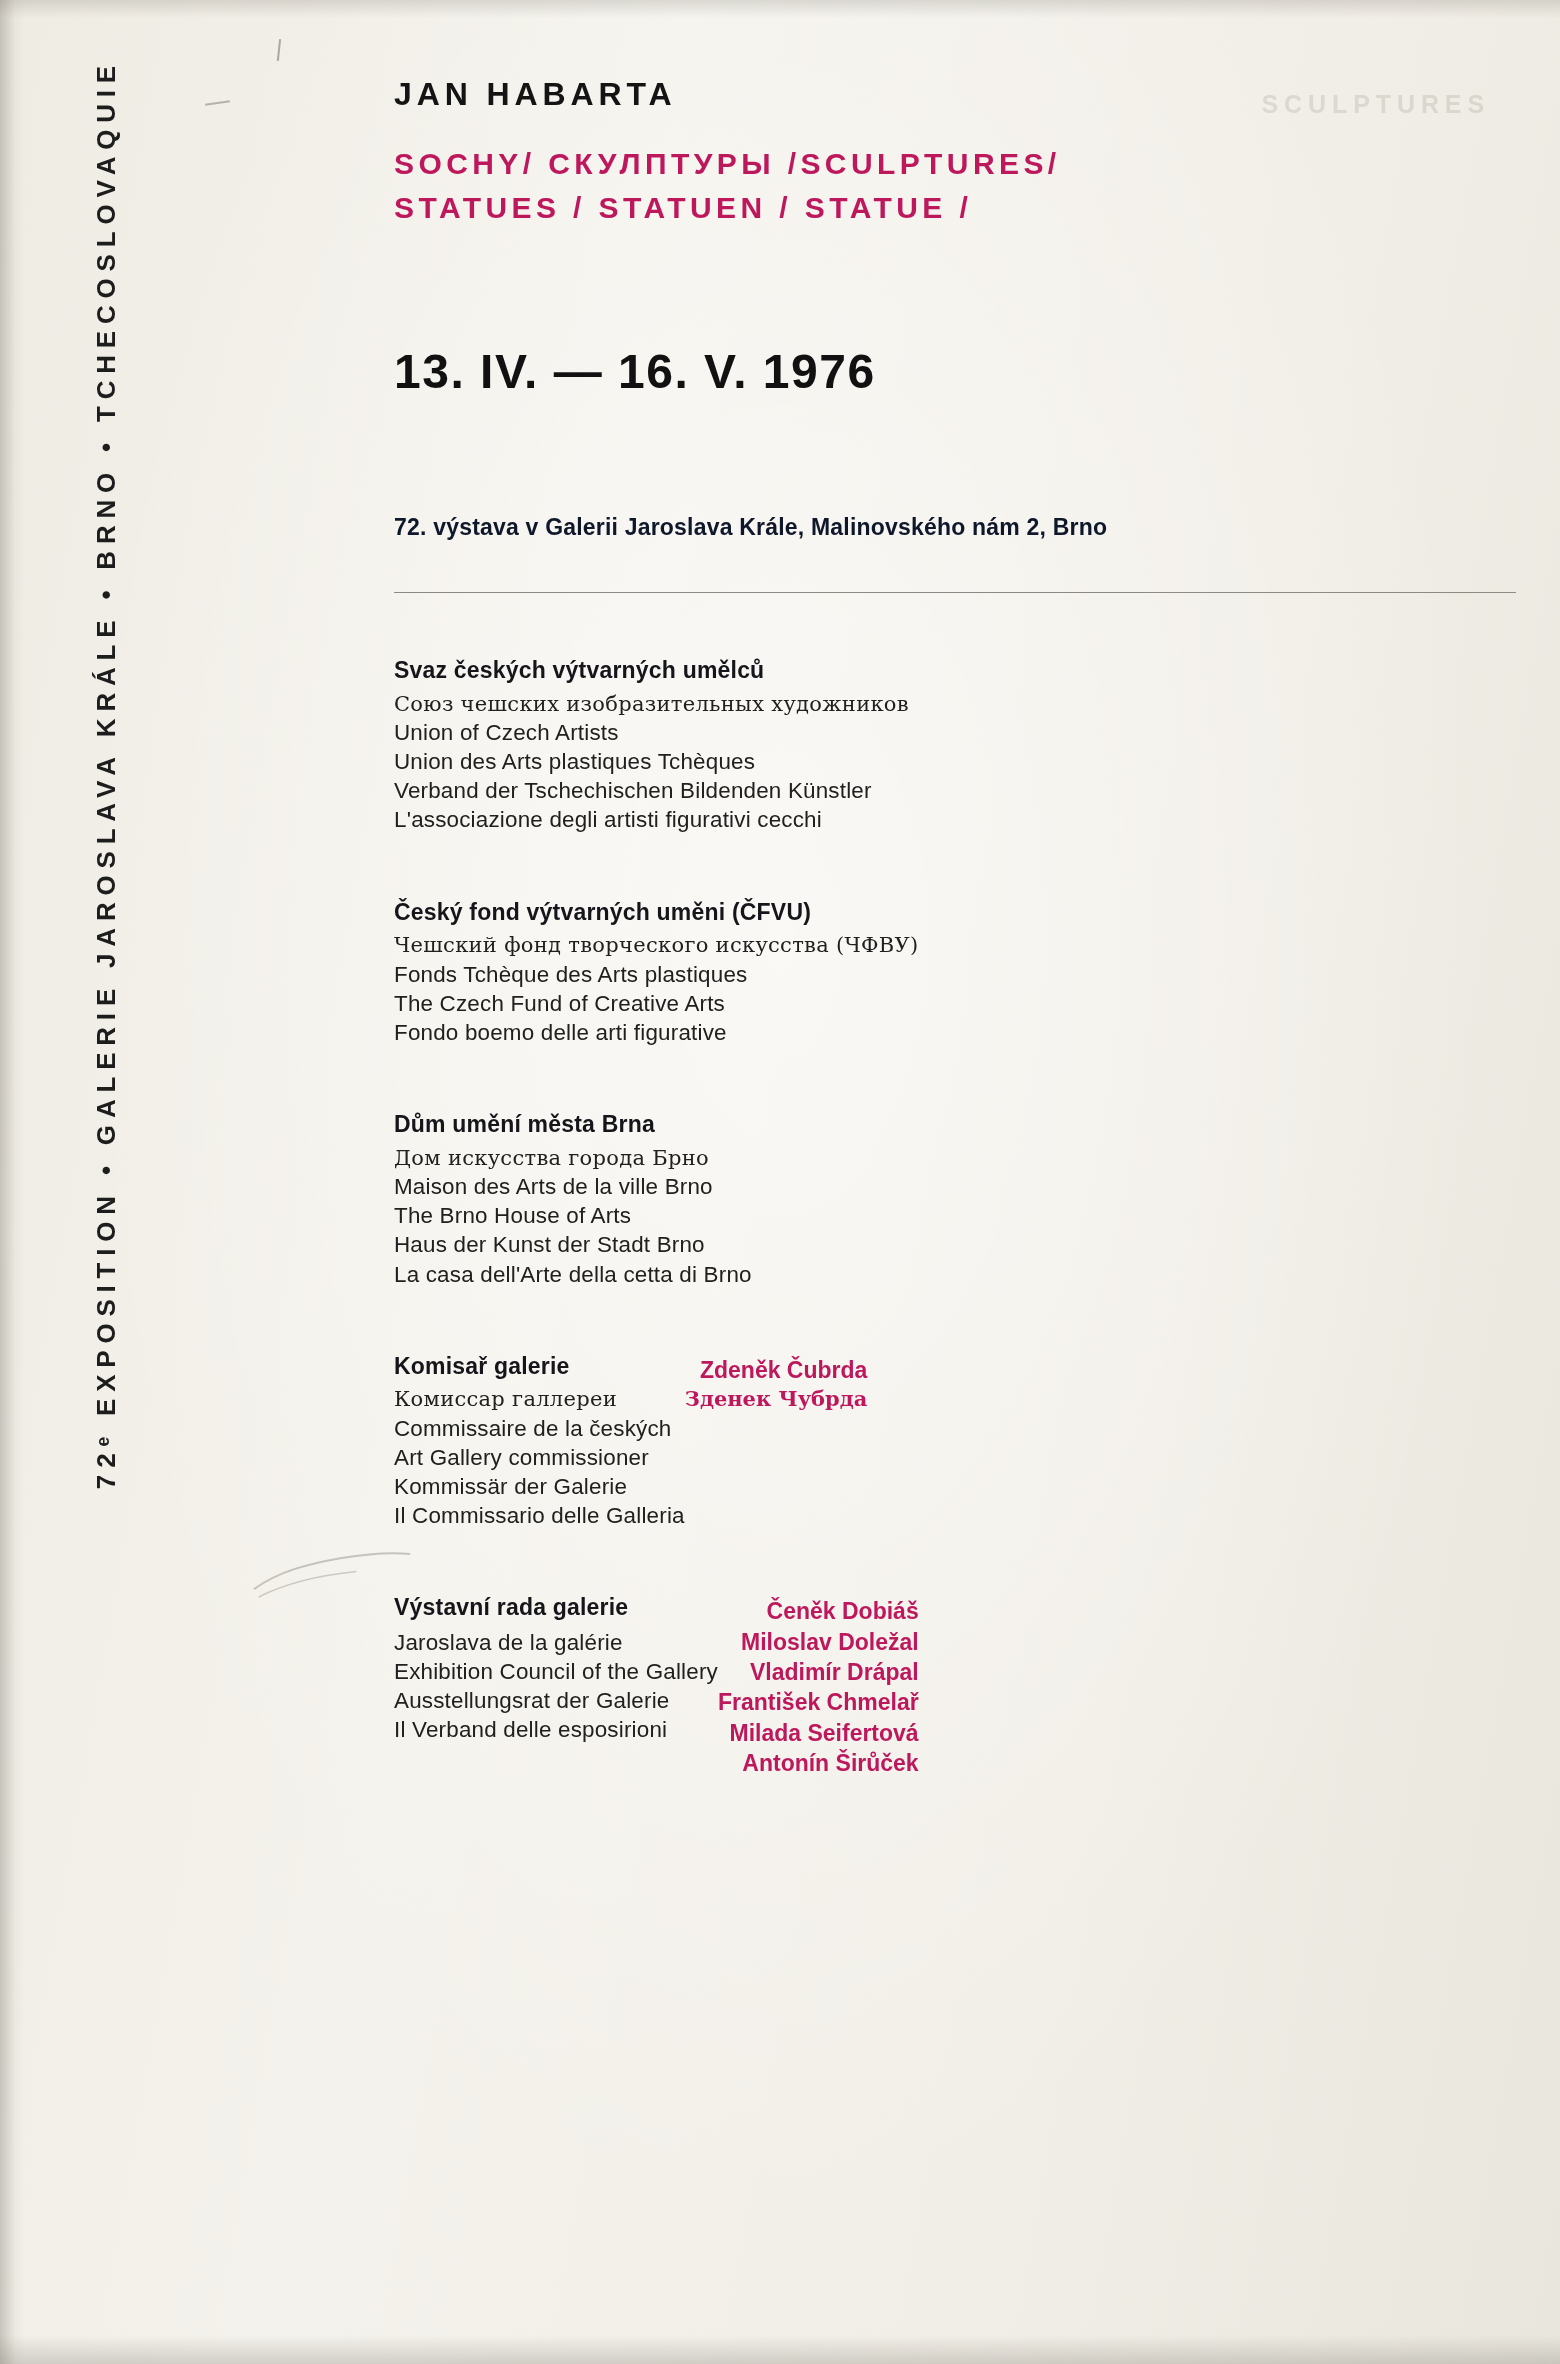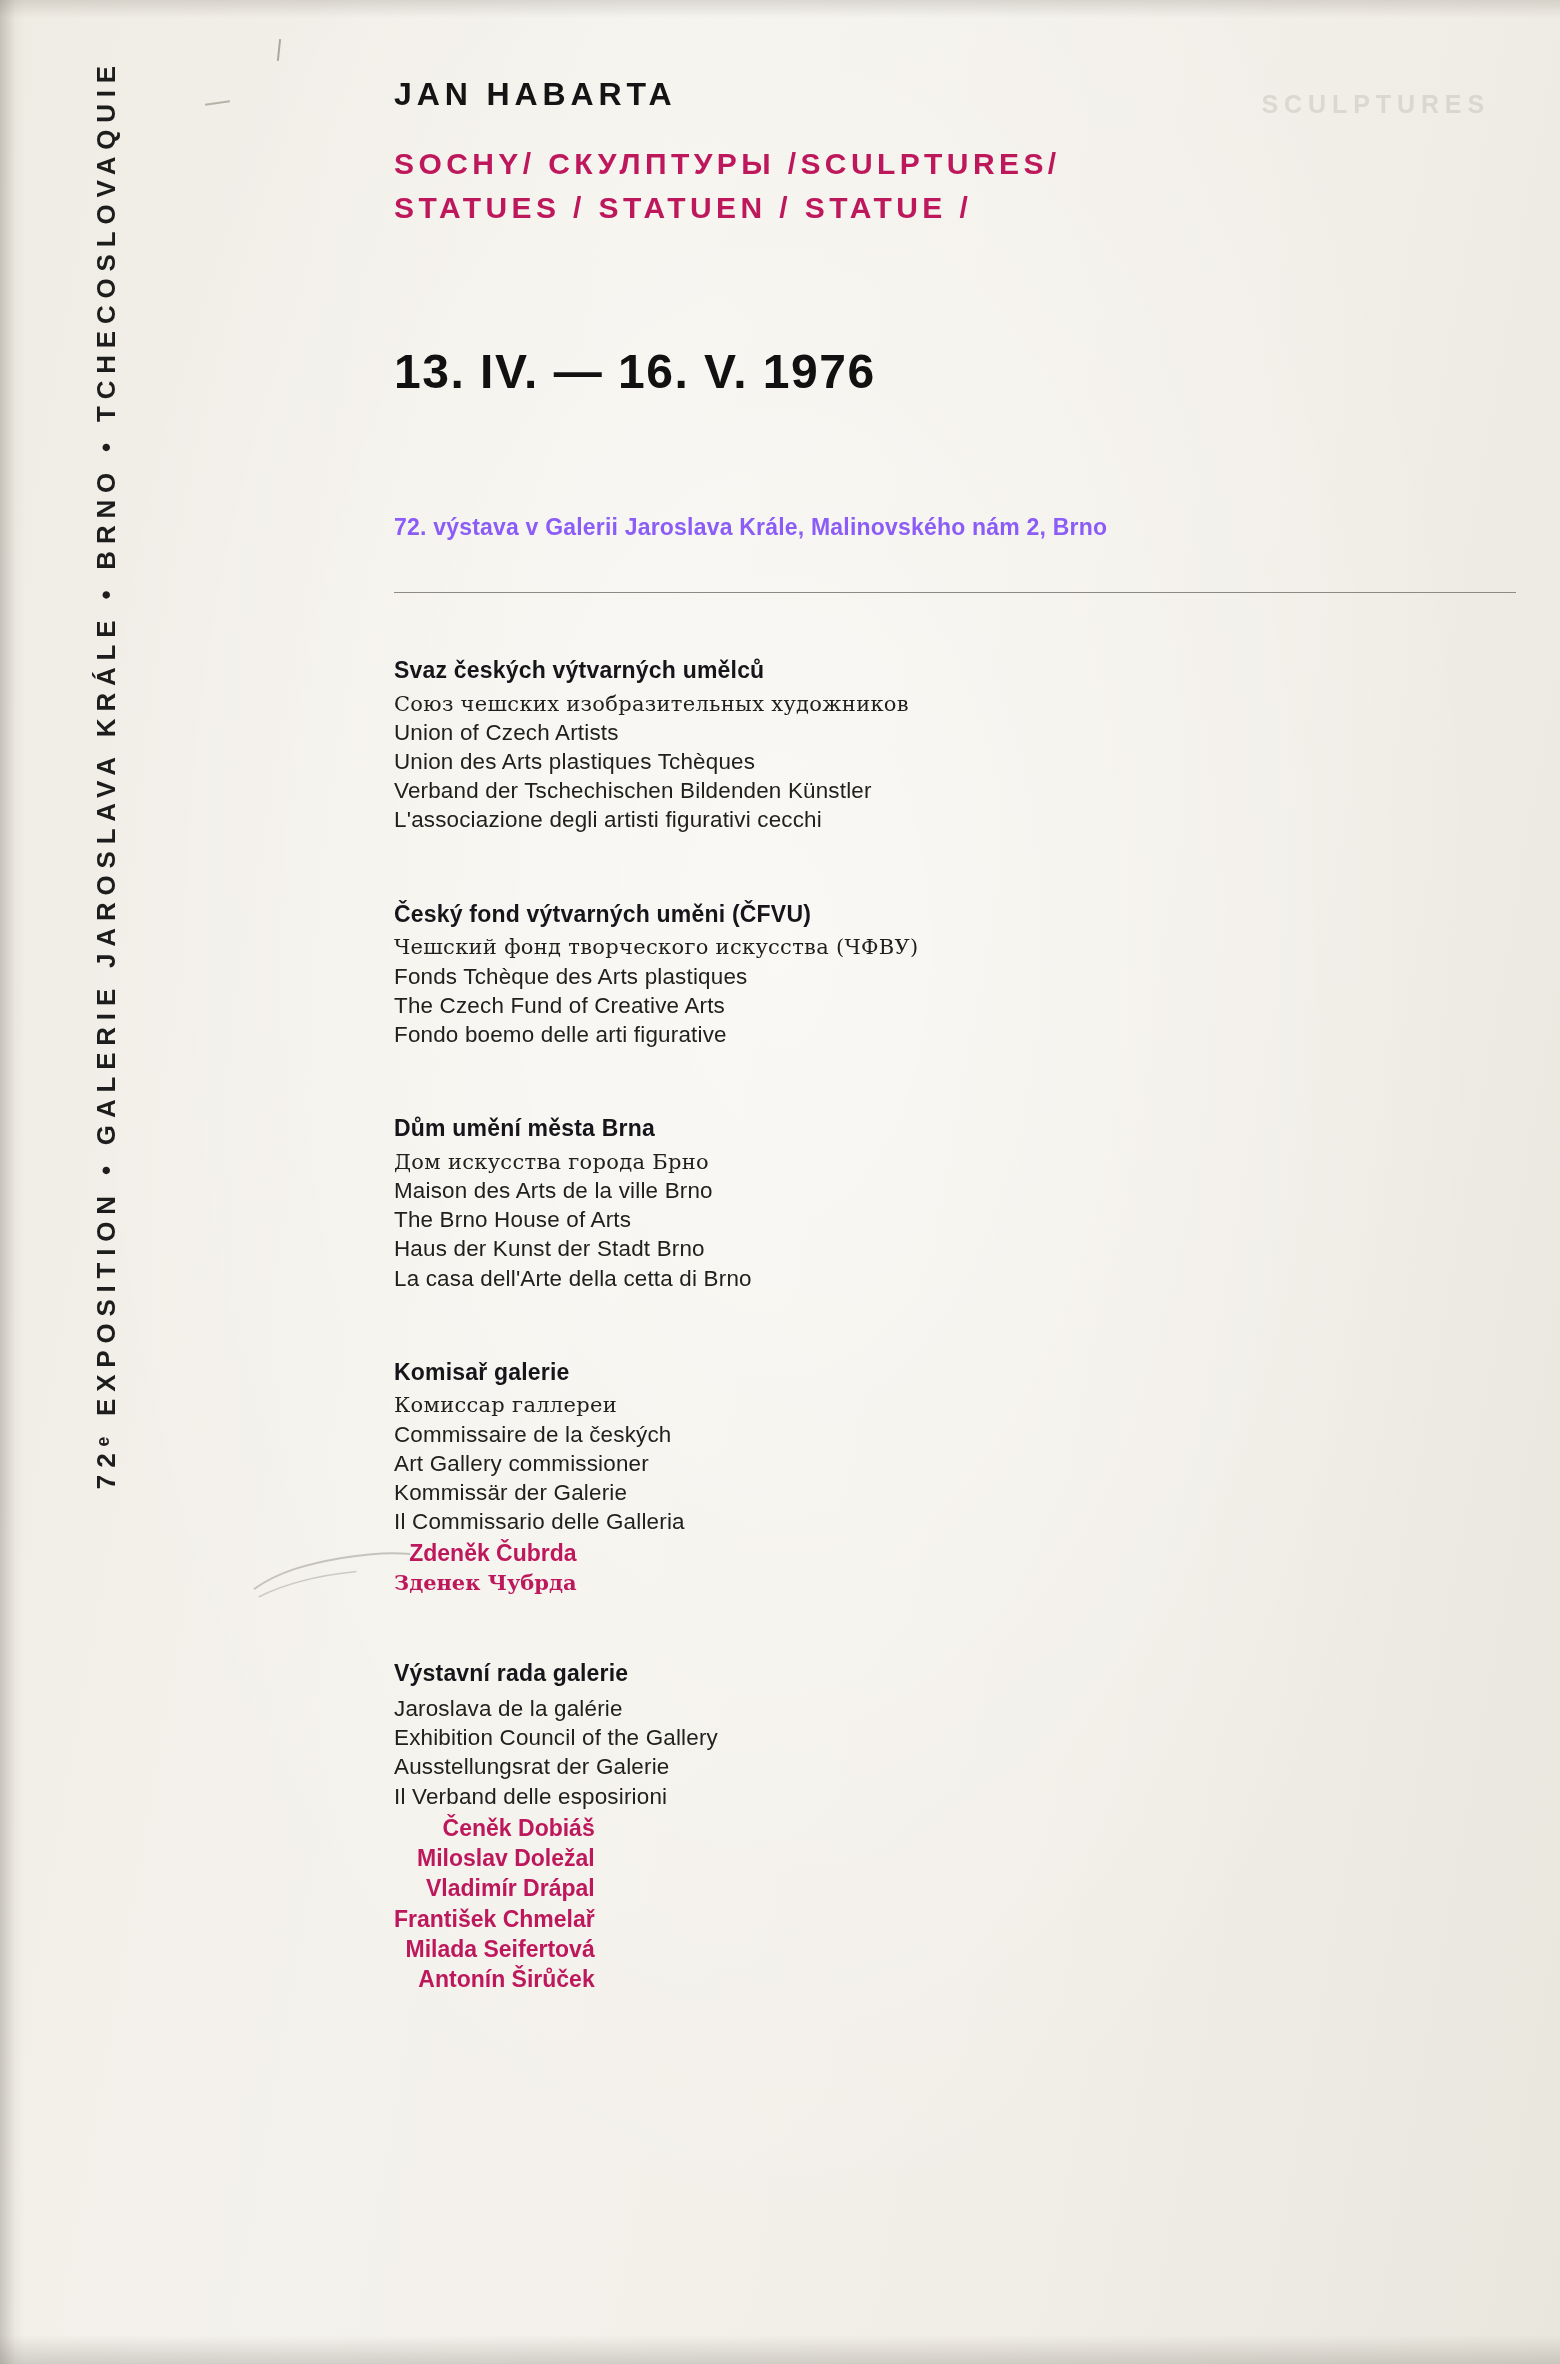--- a/index.html
+++ b/index.html
@@ -95,21 +95,21 @@
     margin-top: 115px;
     font-size: 48px;
     font-weight: 700;
     letter-spacing: 1.5px;
     color: #111111;
   }
   .venue {
     margin-top: 115px;
     font-size: 23px;
     font-weight: 700;
-    color: #8b5cf6;
+    color: #0f172a;
     letter-spacing: 0.2px;
   }
   .rule {
     margin-top: 51px;
     width: 1122px;
     border-top: 1px solid #8d8a83;
     height: 0;
   }
 
   .block {
@@ -130,21 +130,20 @@
     letter-spacing: 0.2px;
   }
   .block-line.cyr {
     font-family: "DejaVu Serif", "Liberation Serif", serif;
     font-size: 21px;
     letter-spacing: 0.3px;
   }
   .rows {
     display: flex;
     align-items: flex-start;
-    flex-direction: column;
   }
   .left-col { flex: 0 0 auto; }
   .right-col {
     text-align: right;
     padding-right: 60px;
     padding-top: 2px;
   }
   .name {
     font-size: 23px;
     font-weight: 700;

